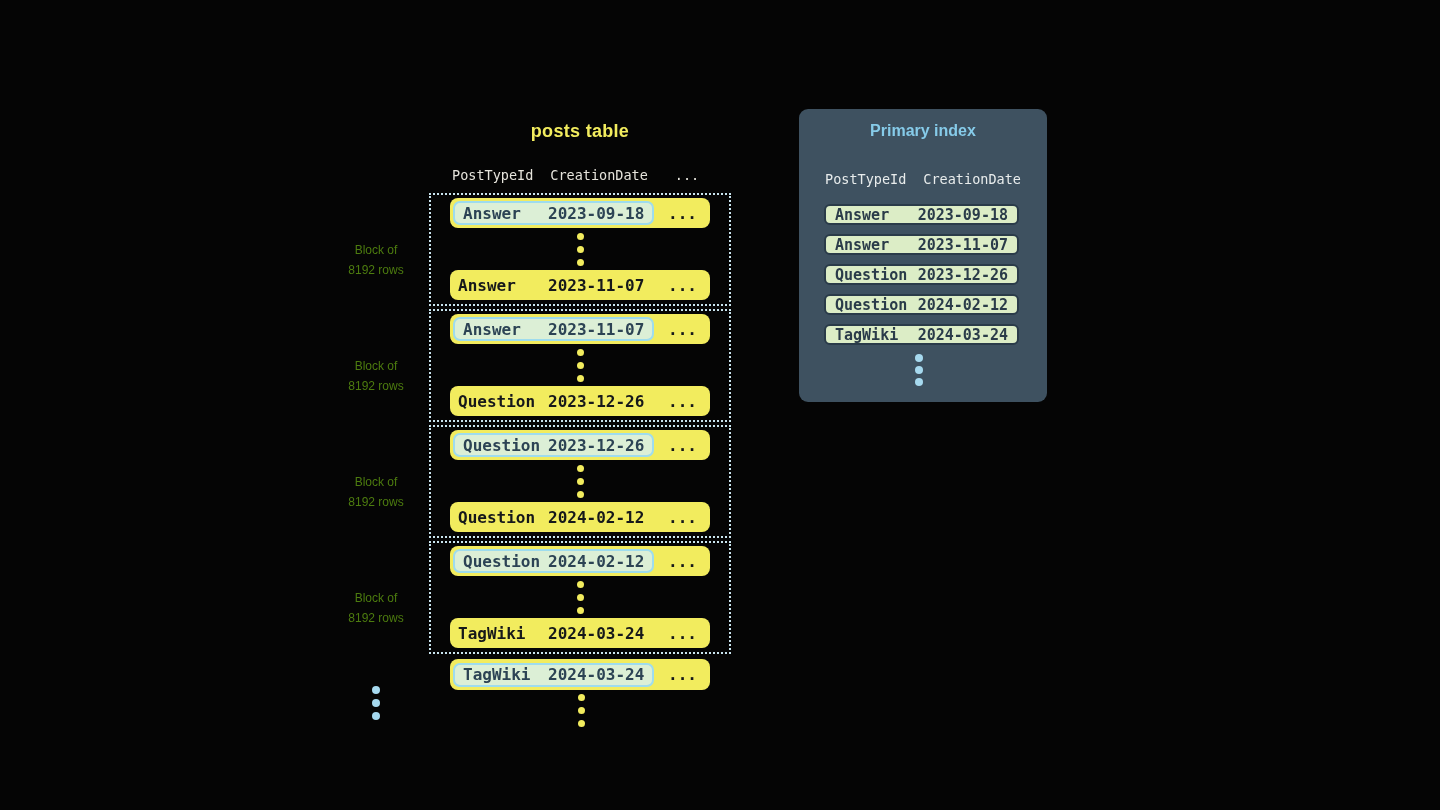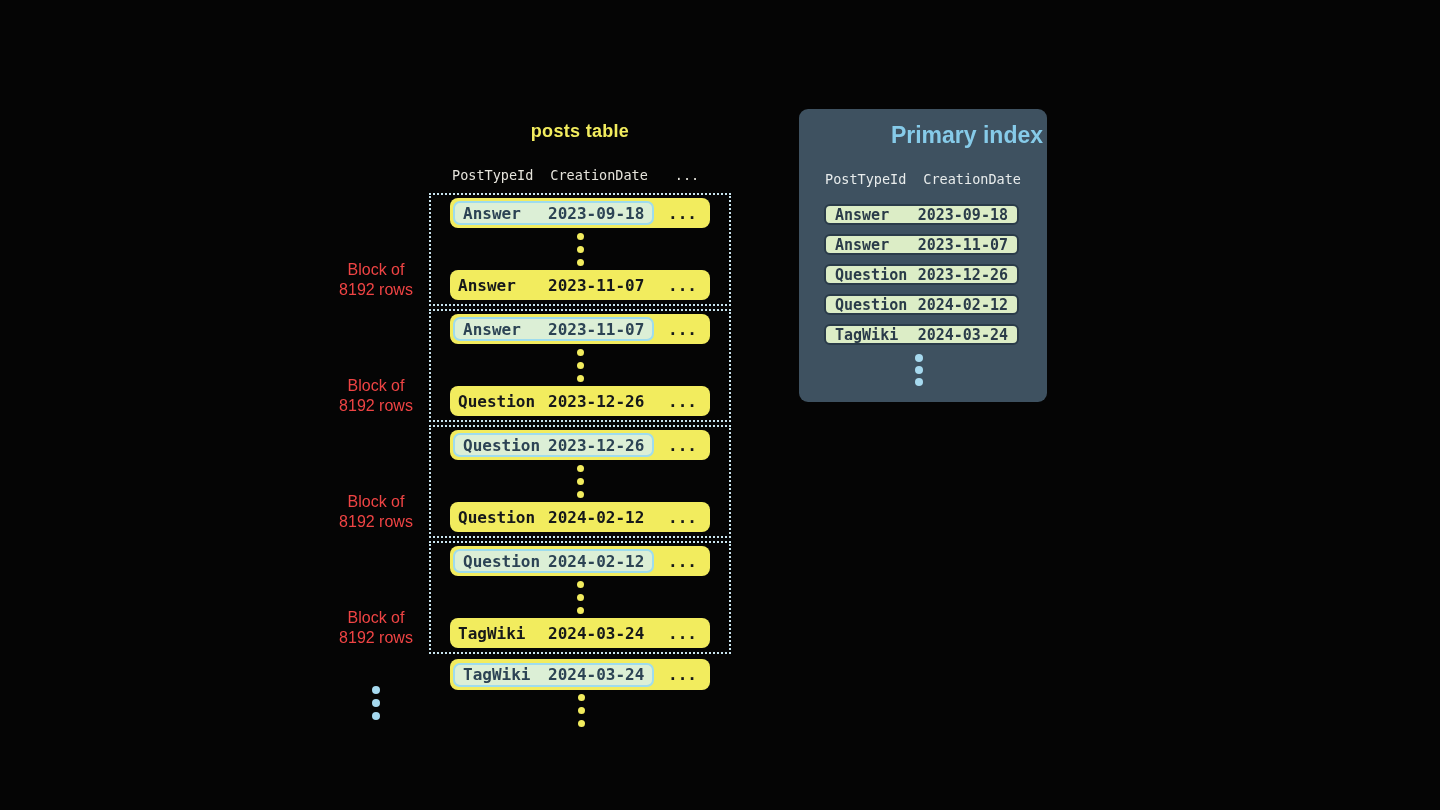--- a/index.html
+++ b/index.html
@@ -19,21 +19,21 @@
   }
   .pt-header .c1 { margin-left:17px; }
   .pt-header .c2 { margin-left:27px; }
 
   .block {
     position:absolute; left:429px; width:302px; height:113px;
     border:2px dotted #c9e4ee; box-sizing:border-box;
   }
   .block-label {
     position:absolute; left:306px; width:140px; text-align:center;
-    font-size:16px; line-height:20px; color:#ef4444;margin-top:20px;
+    font-size:12px; line-height:20px; color:#4d7c0f;
   }
 
   .yrow {
     position:absolute; width:260px; height:30px; background:#f2ec5e;
     border-radius:8px; display:flex; align-items:center;
     font-family:"DejaVu Sans Mono", monospace; font-weight:bold;
     font-size:16px; color:#16181a;
   }
   .block .yrow { left:19px; }
   .yrow.toprow { top:3px; }
@@ -60,21 +60,21 @@
   .vdots.trail-dots { left:578px; top:694px; }
   .vdots.left-dots { left:372px; top:686px; }
 
   
   .panel {
     position:absolute; left:799px; top:109px; width:248px; height:293px;
     background:#3e5160; border-radius:9px;
   }
   .panel-title {
     position:absolute; top:13px; width:100%; text-align:center;
-    font-size:23px; font-weight:bold; color:#86cbe9;padding-left:44px;
+    font-size:16px; font-weight:bold; color:#86cbe9;
   }
   .px-header {
     position:absolute; top:62px; width:100%; display:flex; justify-content:center;
     gap:17px; font-family:"DejaVu Sans Mono", monospace; font-size:13.5px; color:#e8ecec;
   }
   .irow {
     position:absolute; left:25px; width:195px; height:21px; box-sizing:border-box;
     background:#dcedc6; border:2px solid #2a3b49; border-radius:6px;
     display:flex; justify-content:space-between; align-items:center; padding:0 9px;
     font-family:"DejaVu Sans Mono", monospace; font-weight:bold; font-size:15px; color:#2a3b49;

